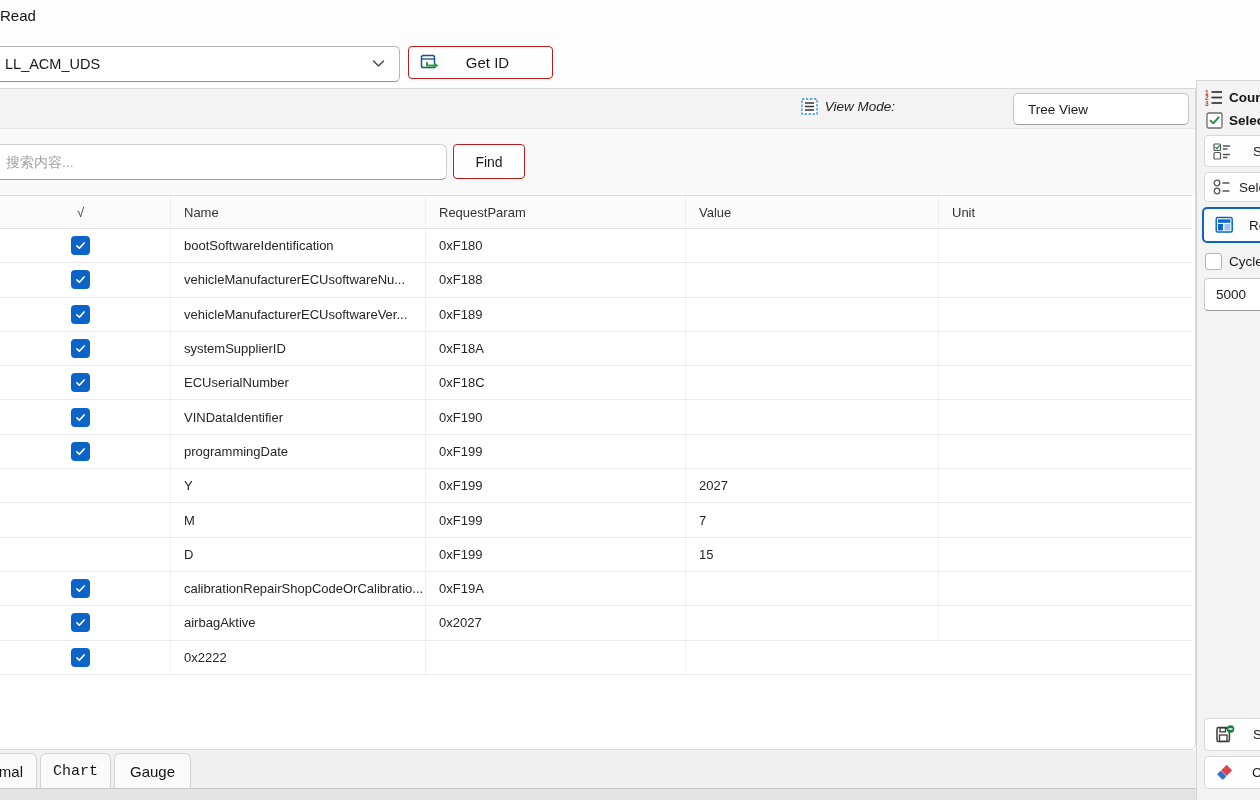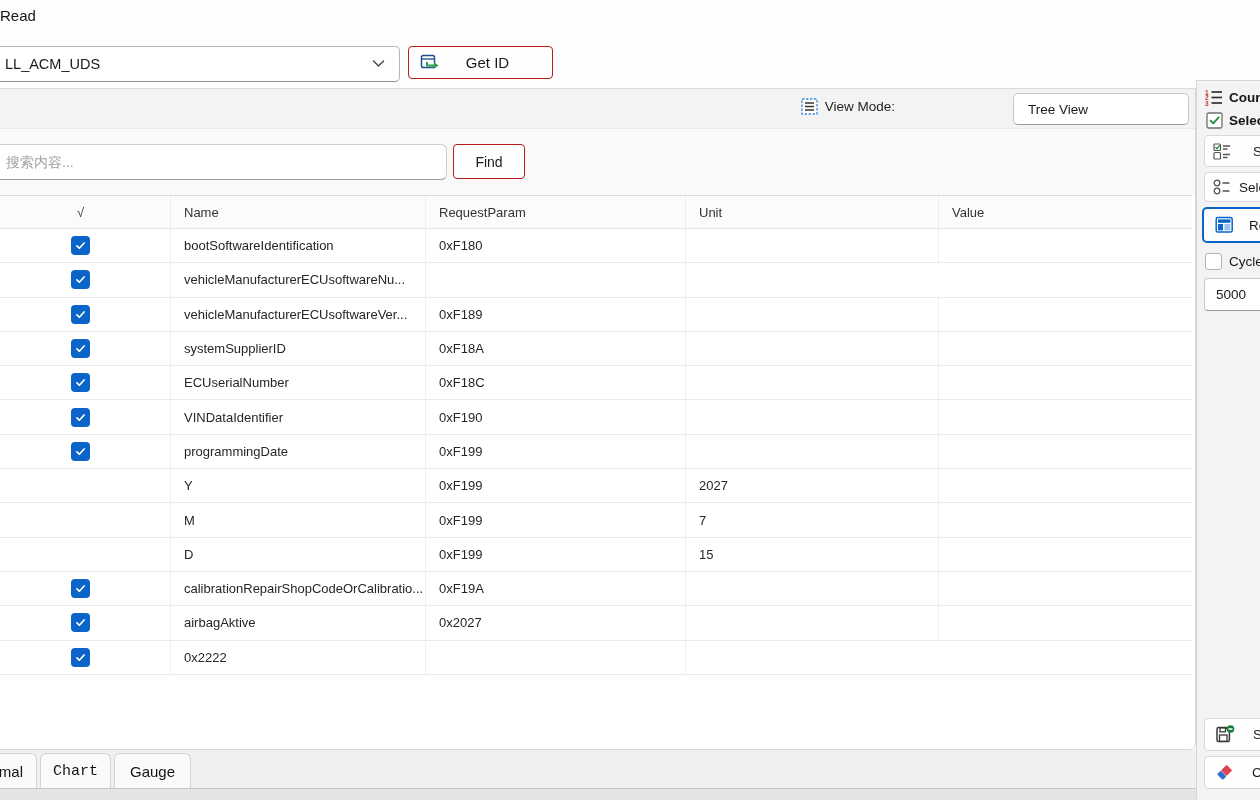--- a/index.html
+++ b/index.html
@@ -35,21 +35,21 @@
   .getid-btn .ico { position:absolute; left:11px; top:6px; }
   .getid-btn .lbl { flex:1; text-align:center; font-size:15px; padding-left:14px; }
 
   
   .main-panel {
     position:absolute; left:-10px; top:88px; width:1206px; height:662px;
     background:#fff; border:1px solid #d9d9d9; border-radius:0 0 6px 6px;
   }
   .panel-header { position:absolute; left:0; top:0; right:0; height:40px; background:#f3f3f3; border-bottom:1px solid #e9e9e9; border-radius:0; }
   .viewmode { position:absolute; right:300px; top:9px; display:flex; align-items:center; gap:7px; }
-  .viewmode .vm-label { font-size:13.5px; color:#1f1f1f; }
+  .viewmode .vm-label { font-size:13.5px; color:#1f1f1f;font-style:italic; }
   .treeview-combo { position:absolute; left:1022px; top:4px; width:176px; height:32px; border-color:#c6c6c6; border-bottom-color:#9a9a9a; }
   .treeview-combo .combo-text { padding-left:14px; font-size:13.5px; }
 
   .search-row { position:absolute; left:0; top:40px; right:0; height:66px; background:#f9f9f9; }
   .search-input {
     position:absolute; left:2px; top:15px; width:454px; height:36px;
     background:#fff; border:1px solid #cfcfcf; border-bottom-color:#9b9b9b; border-radius:6px;
     padding-left:12px; font-size:14px; font-family:"Liberation Sans",sans-serif; color:#1a1a1a; outline:none;
   }
   .search-input::placeholder { color:#a2a2a2; }
@@ -160,22 +160,22 @@
       <span>Find</span>
     </div>
   </div>
 
   <div class="table">
     <div class="thead">
       <div class="tr">
         <div class="th check-col">√</div>
         <div class="th">Name</div>
         <div class="th">RequestParam</div>
+        <div class="th">Value</div>
         <div class="th">Unit</div>
-        <div class="th">Value</div>
       </div>
     </div>
     <div class="tbody">
   <div class="tr">
     <div class="td check-col">
       <span class="row-checkbox">
         <svg width="13" height="13" viewBox="0 0 18 18">
                 <path d="M4 9.5 L7.4 12.8 L14 5.5" fill="none" stroke="#fff" stroke-width="2.3" stroke-linecap="round" stroke-linejoin="round"></path>
               </svg>
       </span>
@@ -188,20 +188,21 @@
 
   <div class="tr">
     <div class="td check-col">
       <span class="row-checkbox">
         <svg width="13" height="13" viewBox="0 0 18 18">
                 <path d="M4 9.5 L7.4 12.8 L14 5.5" fill="none" stroke="#fff" stroke-width="2.3" stroke-linecap="round" stroke-linejoin="round"></path>
               </svg>
       </span>
     </div>
     <div class="td">vehicleManufacturerECUsoftwareNu...</div>
+    <div class="td">0xF188</div>
     <div class="td"></div>
     <div class="td"></div>
   </div>
 
   <div class="tr">
     <div class="td check-col">
       <span class="row-checkbox">
         <svg width="13" height="13" viewBox="0 0 18 18">
                 <path d="M4 9.5 L7.4 12.8 L14 5.5" fill="none" stroke="#fff" stroke-width="2.3" stroke-linecap="round" stroke-linejoin="round"></path>
               </svg>

